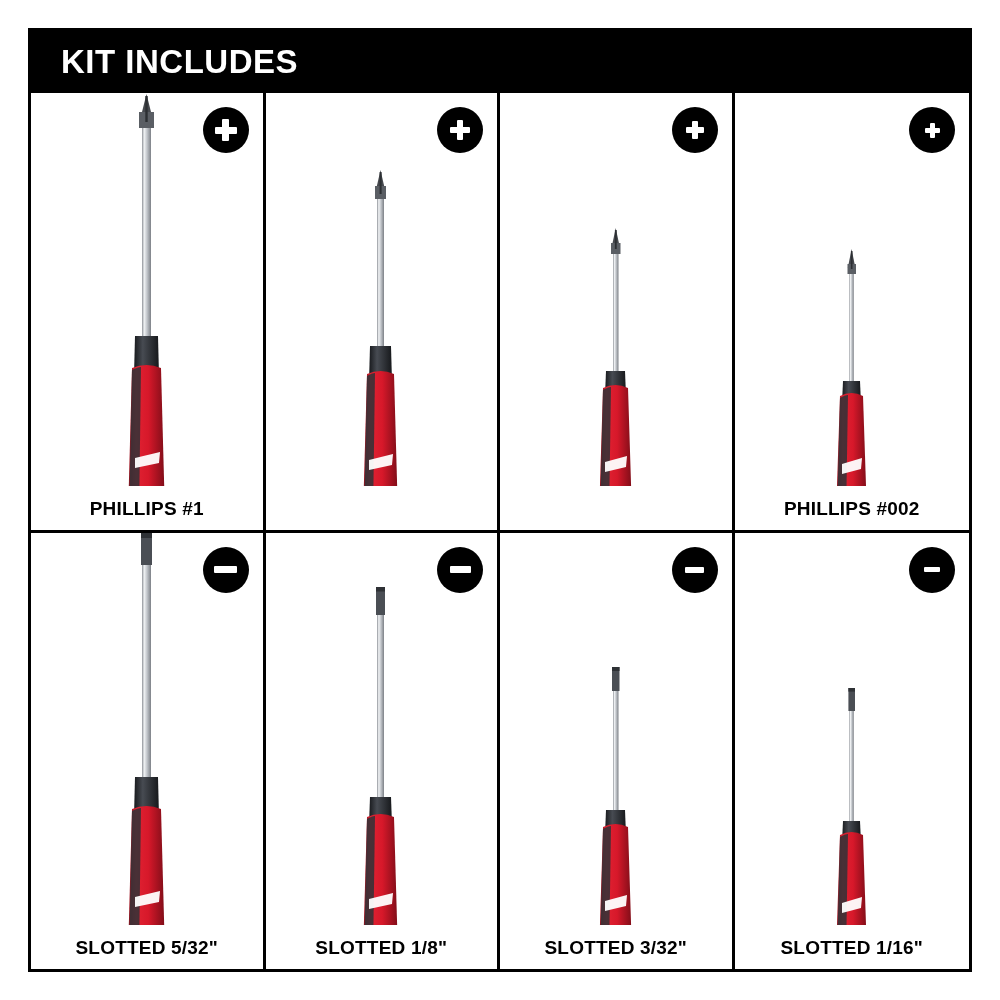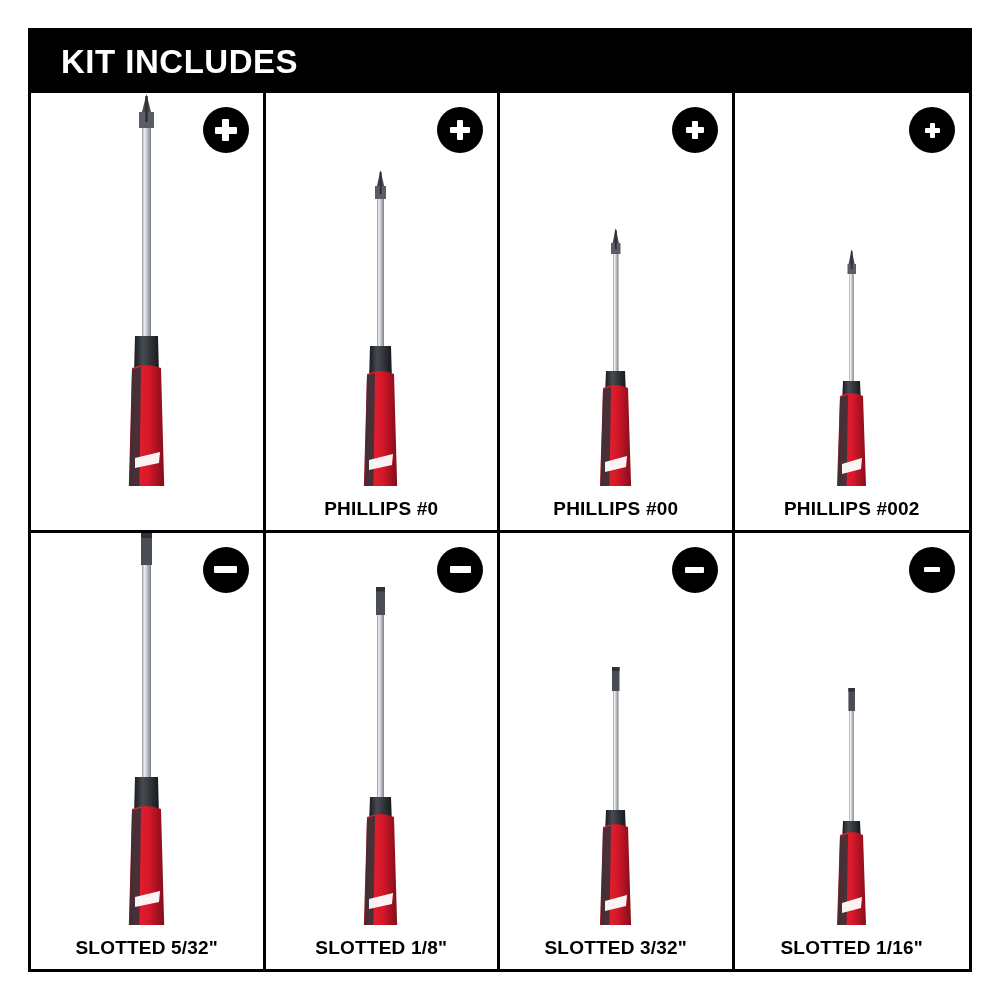--- a/index.html
+++ b/index.html
@@ -212,20 +212,21 @@
               <rect x="57" y="412" width="36" height="5" fill="#a8101f" opacity="0.6"></rect>
 
               <g>
                 <path d="M63 372 L88 366 L87 377 L63 382 Z" fill="#ffffff" opacity="0.95"></path>
               </g>
 
               <path d="M56 428 Q74.5 422 93 428 L94 444 Q74.5 452 55 444 Z" fill="url(#blueG1)"></path>
               <ellipse cx="74.5" cy="452" rx="24" ry="10" fill="#1a1c1f"></ellipse>
             </svg>
           </div>
+          <div class="caption">PHILLIPS #1</div>
         </div>
 
         <div class="cell">
           <div class="badge p2">
               <span class="glyph-plus"></span>
             </div>
           <div class="tool-wrap">
             <svg class="tool-svg" width="150" height="400" viewBox="0 0 150 400">
               <rect x="71" y="110" width="7" height="155" fill="url(#shaftG1)"></rect>
               <path d="M74.5 84 L79.5 106 L69.5 106 Z" fill="#46494e"></path>
@@ -236,21 +237,20 @@
               <path d="M61 290 Q66 287 69 287 L67 432 Q62 431 58 429 Z" fill="#2f3237" opacity="0.85"></path>
               <rect x="58" y="400" width="34" height="6" fill="#a8101f" opacity="0.8"></rect>
               <rect x="58" y="412" width="34" height="5" fill="#a8101f" opacity="0.6"></rect>
               <g>
                 <path d="M63 374 L87 368 L86 379 L63 384 Z" fill="#ffffff" opacity="0.95"></path>
               </g>
               <path d="M57 428 Q74.5 422 92 428 L93 444 Q74.5 452 56 444 Z" fill="url(#blueG1)"></path>
               <ellipse cx="74.5" cy="452" rx="23" ry="9.5" fill="#1a1c1f"></ellipse>
             </svg>
           </div>
-          <div class="caption">PHILLIPS #0</div>
         </div>
 
         <div class="cell">
           <div class="badge p3">
               <span class="glyph-plus"></span>
             </div>
           <div class="tool-wrap">
             <svg class="tool-svg" width="150" height="400" viewBox="0 0 150 400">
               <rect x="72" y="165" width="5.5" height="125" fill="url(#shaftG1)"></rect>
               <path d="M74.7 142 L79 162 L70.5 162 Z" fill="#46494e"></path>
@@ -261,21 +261,20 @@
               <path d="M62 304 Q67 301 70 301 L68 432 Q63 431 59 429 Z" fill="#2f3237" opacity="0.85"></path>
               <rect x="59" y="400" width="32" height="6" fill="#a8101f" opacity="0.8"></rect>
               <rect x="59" y="412" width="32" height="5" fill="#a8101f" opacity="0.6"></rect>
               <g>
                 <path d="M64 376 L86 370 L85 381 L64 386 Z" fill="#ffffff" opacity="0.95"></path>
               </g>
               <path d="M58 428 Q74.5 422 91 428 L92 444 Q74.5 452 57 444 Z" fill="url(#blueG1)"></path>
               <ellipse cx="74.5" cy="452" rx="22" ry="9" fill="#1a1c1f"></ellipse>
             </svg>
           </div>
-          <div class="caption">PHILLIPS #00</div>
         </div>
 
         <div class="cell">
           <div class="badge p4">
               <span class="glyph-plus"></span>
             </div>
           <div class="tool-wrap">
             <svg class="tool-svg" width="150" height="400" viewBox="0 0 150 400">
               <rect x="72.3" y="185" width="4.5" height="115" fill="url(#shaftG1)"></rect>
               <path d="M74.6 163 L78.4 182 L70.8 182 Z" fill="#46494e"></path>

